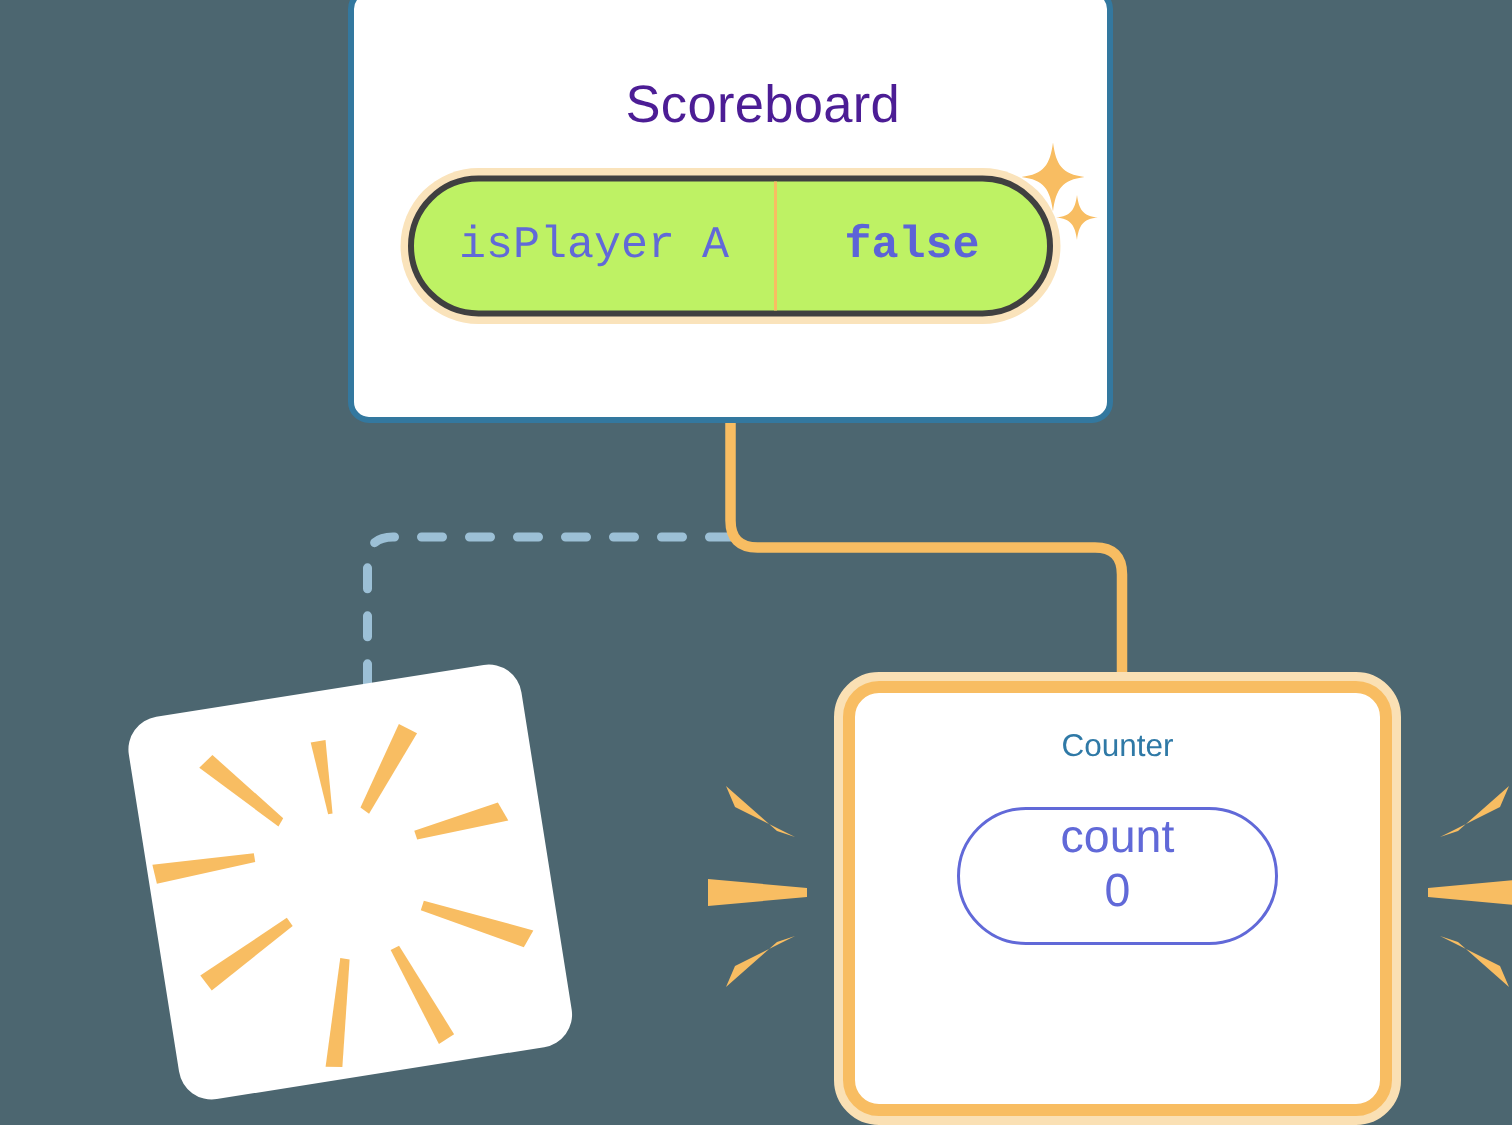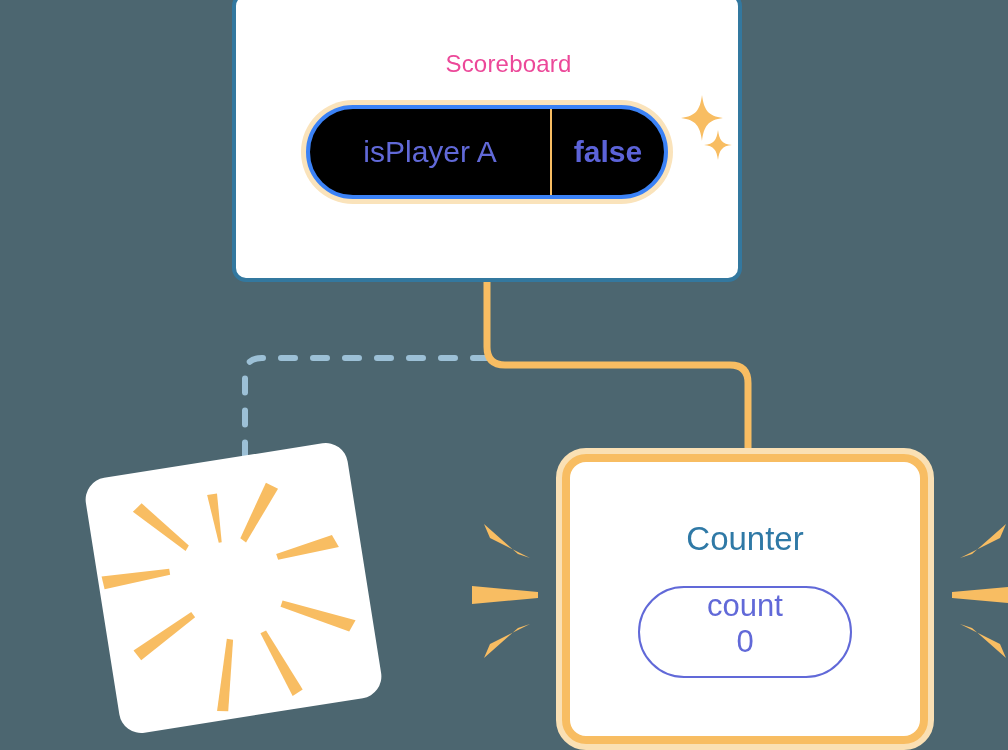--- a/index.html
+++ b/index.html
@@ -38,59 +38,60 @@
     border: 4px solid #33789f;
     border-radius: 14px;
     box-sizing: border-box;
     z-index: 4;
     display: flex;
     flex-direction: column;
     align-items: center;
   }
   #scoreboard-title {
     margin-top: 54px;
-    font-size: 24px;
-    color: #ec4899;
+    font-size: 35px;
+    color: #4c1d95;
     letter-spacing: 0.2px;
     margin-left: 43px;
   }
   .pill-outer {
     margin-top: 22px;
     border-radius: 999px;
     background: #fae3bb;
     padding: 5px;
     display: inline-block;
   }
   .pill-inner {
-    border: 4px solid #3b82f6;
+    border: 4px solid #404040;
     border-radius: 999px;
-    background: #000000;
+    background: #bef264;
     display: flex;
     align-items: stretch;
     height: 86px;
+    font-family: Liberation Mono, monospace;
   }
   .pill-key {
     display: flex;
     align-items: center;
     justify-content: center;
     padding: 0 22px;
     min-width: 196px;
     font-size: 30px;
     color: #6169d8;
   }
   .pill-sep {
     width: 2px;
     background: #f8bd62;
     align-self: stretch;
   }
   .pill-val {
     display: flex;
     align-items: center;
     justify-content: center;
-    padding: 0 8px;
+    padding: 0 42px;
     min-width: 96px;
     font-size: 30px;
     font-weight: bold;
     color: #5c63d8;
   }
 
   
   .sparkle {
     position: absolute;
     z-index: 5;
@@ -115,22 +116,22 @@
     height: 100%;
     box-sizing: border-box;
     border: 8px solid #f8bd62;
     border-radius: 24px;
     background: #ffffff;
     display: flex;
     flex-direction: column;
     align-items: center;
   }
   #counter-title {
-    margin-top: 58px;
-    font-size: 33px;
+    margin-top: 24px;
+    font-size: 21px;
     color: #2f79a6;
   }
   .pill-plain {
     margin-top: 28px;
     border: 2px solid #6169d8;
     border-radius: 999px;
     background: #ffffff;
     display: flex;
     align-items: stretch;
     height: 88px;

